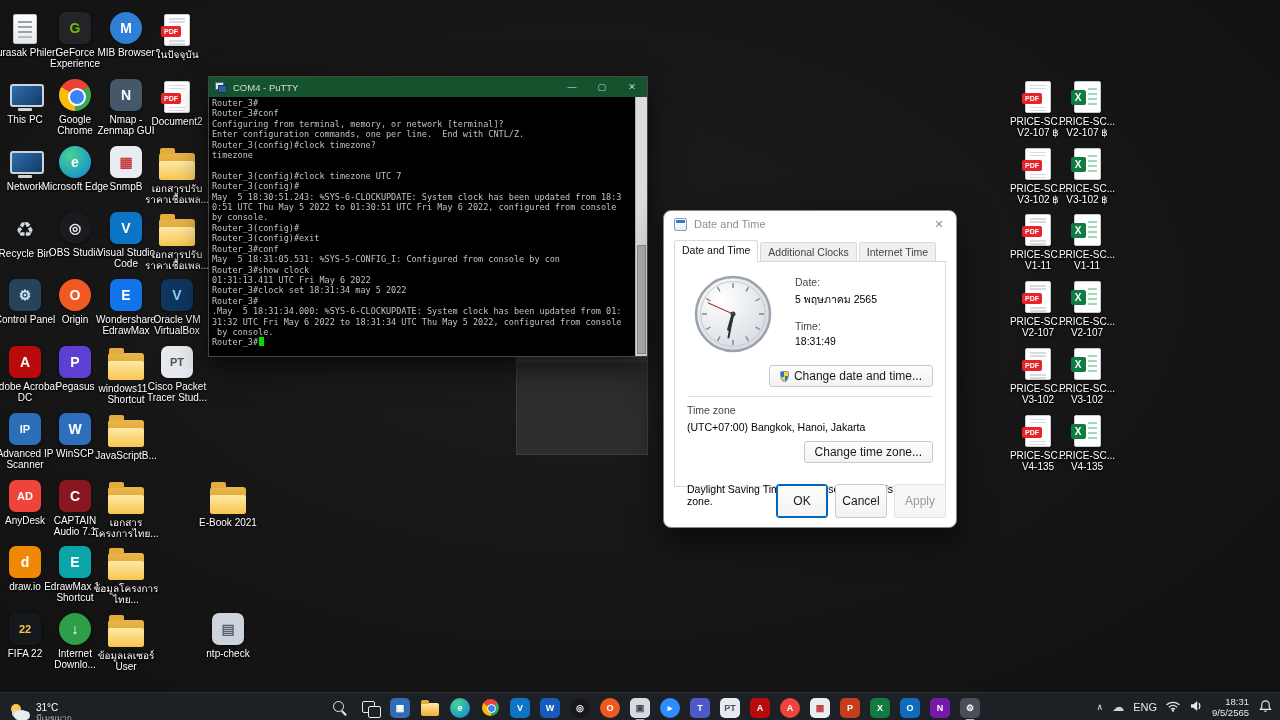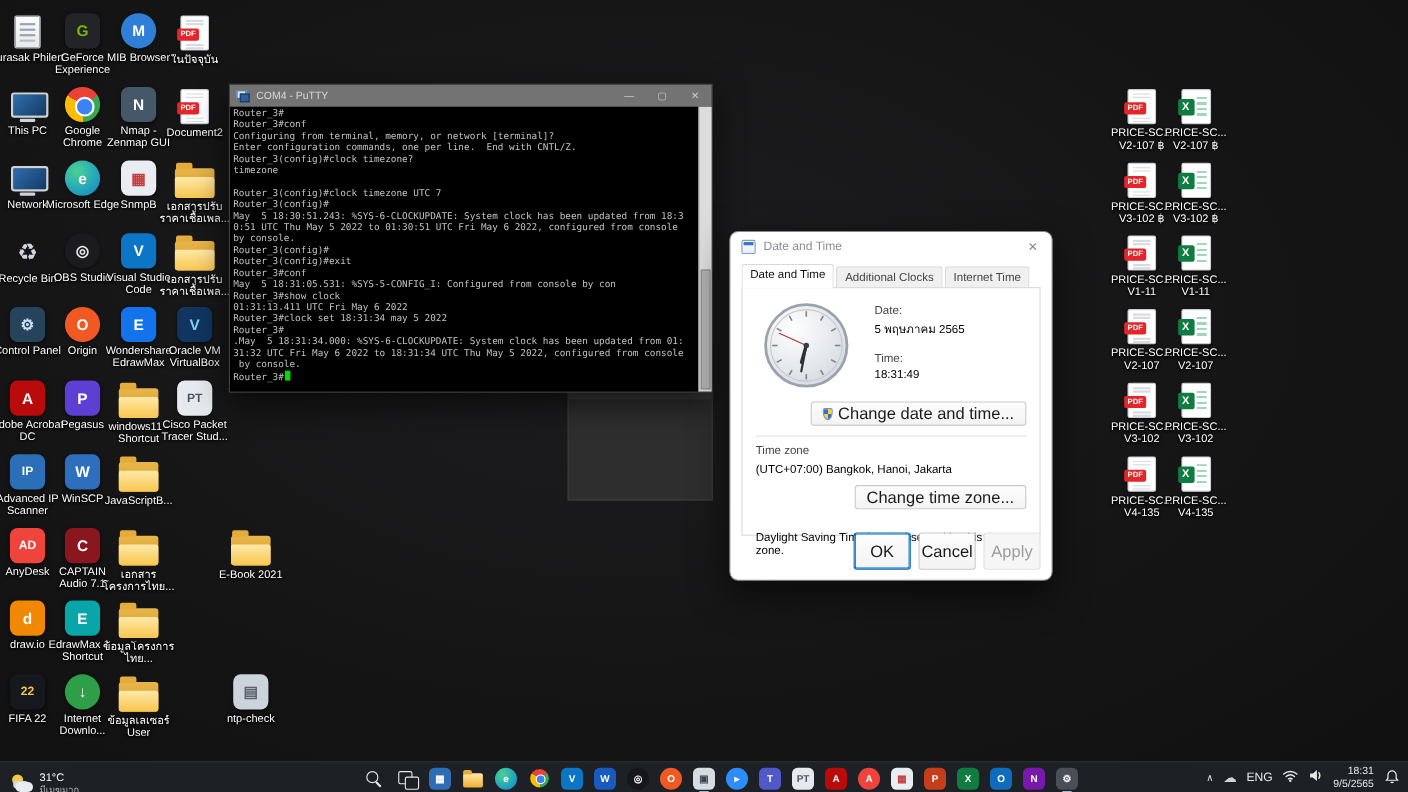--- a/index.html
+++ b/index.html
@@ -32,21 +32,21 @@
   .icn.chromeicon:after{content:"";position:absolute;left:9px;top:9px;width:14px;height:14px;background:#3b82f6;border:2.5px solid #fff;border-radius:50%}
 
   
   .bgwin{position:absolute;left:516px;top:349px;width:132px;height:106px;background:#2e2e2e;border:1px solid #3d3d3d;z-index:2}
   .bgwin .strip{height:13px;background:#3a3a3a}
   .stray{position:absolute;text-align:center;width:70px}
   .stray .icn.folder{transform:scale(.92)}
 
   
   .putty{position:absolute;left:208px;top:76px;width:440px;height:281px;background:#000;border:1px solid #454545;box-shadow:0 10px 28px rgba(0,0,0,.65);z-index:5}
-  .putty-tb{height:20px;background:#737373;display:flex;align-items:center;padding-left:6px;color:#d8d8d8;font-size:9.5px}
+  .putty-tb{height:20px;background:#14532d;display:flex;align-items:center;padding-left:6px;color:#d8d8d8;font-size:9.5px}
   .putty-ico{position:relative;width:12px;height:11px;margin-right:6px}
   .putty-ico:before{content:"";position:absolute;left:0;top:0;width:7px;height:6px;background:#d9e6f5;border:1px solid #4a6b96}
   .putty-ico:after{content:"";position:absolute;right:0;bottom:0;width:7px;height:6px;background:#2e5e9e;border:1px solid #16365f}
   .win-btns{margin-left:auto;display:flex;height:20px}
   .wbtn{width:30px;height:20px;display:flex;align-items:center;justify-content:center;color:#cfcfcf;font-size:9px}
   .putty-body{position:relative;height:259px}
   .term{position:absolute;left:3px;top:1px;right:13px;bottom:0;color:#c2c2c2;font:8.5px/10.4px "DejaVu Sans Mono",monospace;white-space:pre;overflow:hidden}
   .cursor{display:inline-block;width:5px;height:9px;background:#00dd00;vertical-align:-1px;margin-left:1px}
   .pscroll{position:absolute;right:0;top:0;width:12px;bottom:0;background:#dcdcdc;border-left:1px solid #b5b5b5}
   .pthumb{position:absolute;left:1px;right:1px;bottom:2px;height:42%;background:#aeaeae;border:1px solid #8b8b8b}
@@ -61,21 +61,21 @@
   .tabs{display:flex;align-items:flex-end;padding:2px 10px 0;gap:2px;position:relative;height:24px}
   .tab{font-size:10.5px;padding:3px 7px 4px;border:1px solid #d9d9d9;border-bottom:0;border-radius:3px 3px 0 0;background:#f0f0f0;color:#444;position:relative;bottom:-1px}
   .tab.active{background:#fff;padding-bottom:6px;z-index:2;color:#111}
   .tabpage{position:absolute;left:10px;right:10px;top:50px;bottom:40px;border:1px solid #d9d9d9;background:#fff;padding:8px 12px;font-size:10.5px}
   .dt-row{display:flex}
   .clockbox{width:92px;display:flex;justify-content:center;padding-top:4px}
   .dtvals{flex:1;padding:6px 0 0 16px}
   .dtvals .lab{color:#444;margin-bottom:3px}
   .dtvals .val{margin-bottom:12px;color:#000}
   .btnrow{display:flex;justify-content:flex-end;margin-top:6px}
-  .btn{background:linear-gradient(#fdfdfd,#f3f3f3);border:1px solid #c9c9c9;border-radius:3px;font-size:15px;font-family:"Liberation Sans",sans-serif;color:#1a1a1a;display:inline-flex;align-items:center;justify-content:center;gap:5px;padding:3px 10px;height:22px}
+  .btn{background:linear-gradient(#fdfdfd,#f3f3f3);border:1px solid #c9c9c9;border-radius:3px;font-size:12px;font-family:"Liberation Sans",sans-serif;color:#1a1a1a;display:inline-flex;align-items:center;justify-content:center;gap:5px;padding:3px 10px;height:22px}
   .uac{width:9px;height:11px;background:conic-gradient(#ffd42a 0 25%,#2f71d8 0 50%,#ffd42a 0 75%,#2f71d8 0 100%);border-radius:2px 2px 55% 55%/2px 2px 75% 75%;border:1px solid #7d91b8}
   .sep{border:0;border-top:1px solid #e2e2e2;margin:9px 0 7px}
   .tz-head{color:#444;margin-bottom:5px}
   .tz-val{color:#000;margin-bottom:8px}
   .dst{margin-top:20px;color:#000}
   .dlg-foot{position:absolute;right:10px;bottom:9px;display:flex;gap:7px}
   .dlg-foot .btn{width:52px;height:21px;padding:16px}
   .btn.primary{border-color:#0067c0;box-shadow:inset 0 0 0 1px #0067c0}
   .btn.disabled{color:#9c9c9c;background:#f6f6f6;border-color:#e3e3e3}
 

